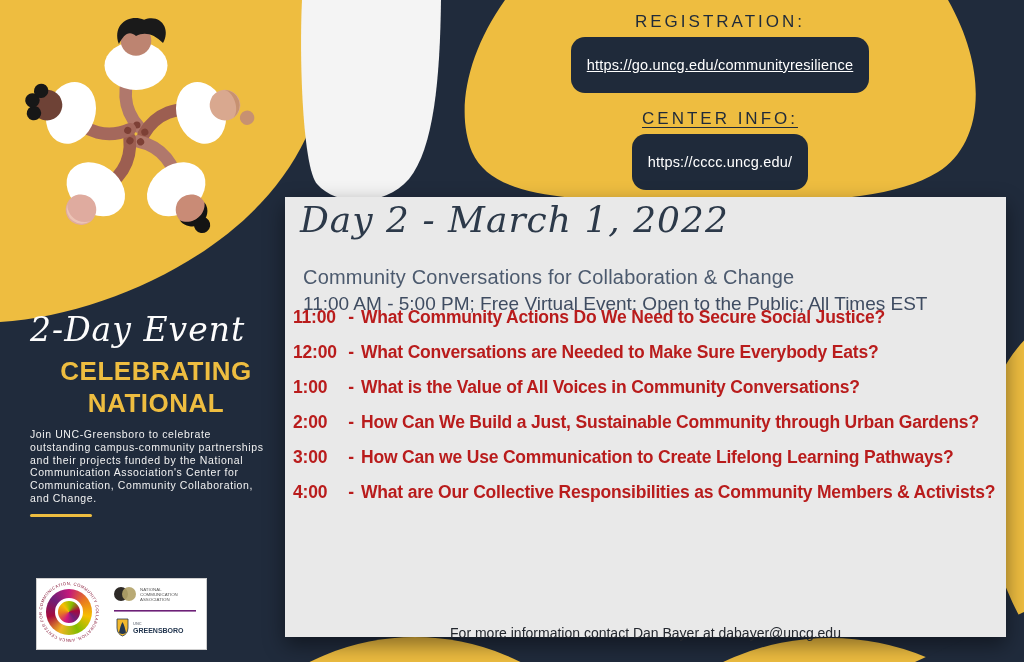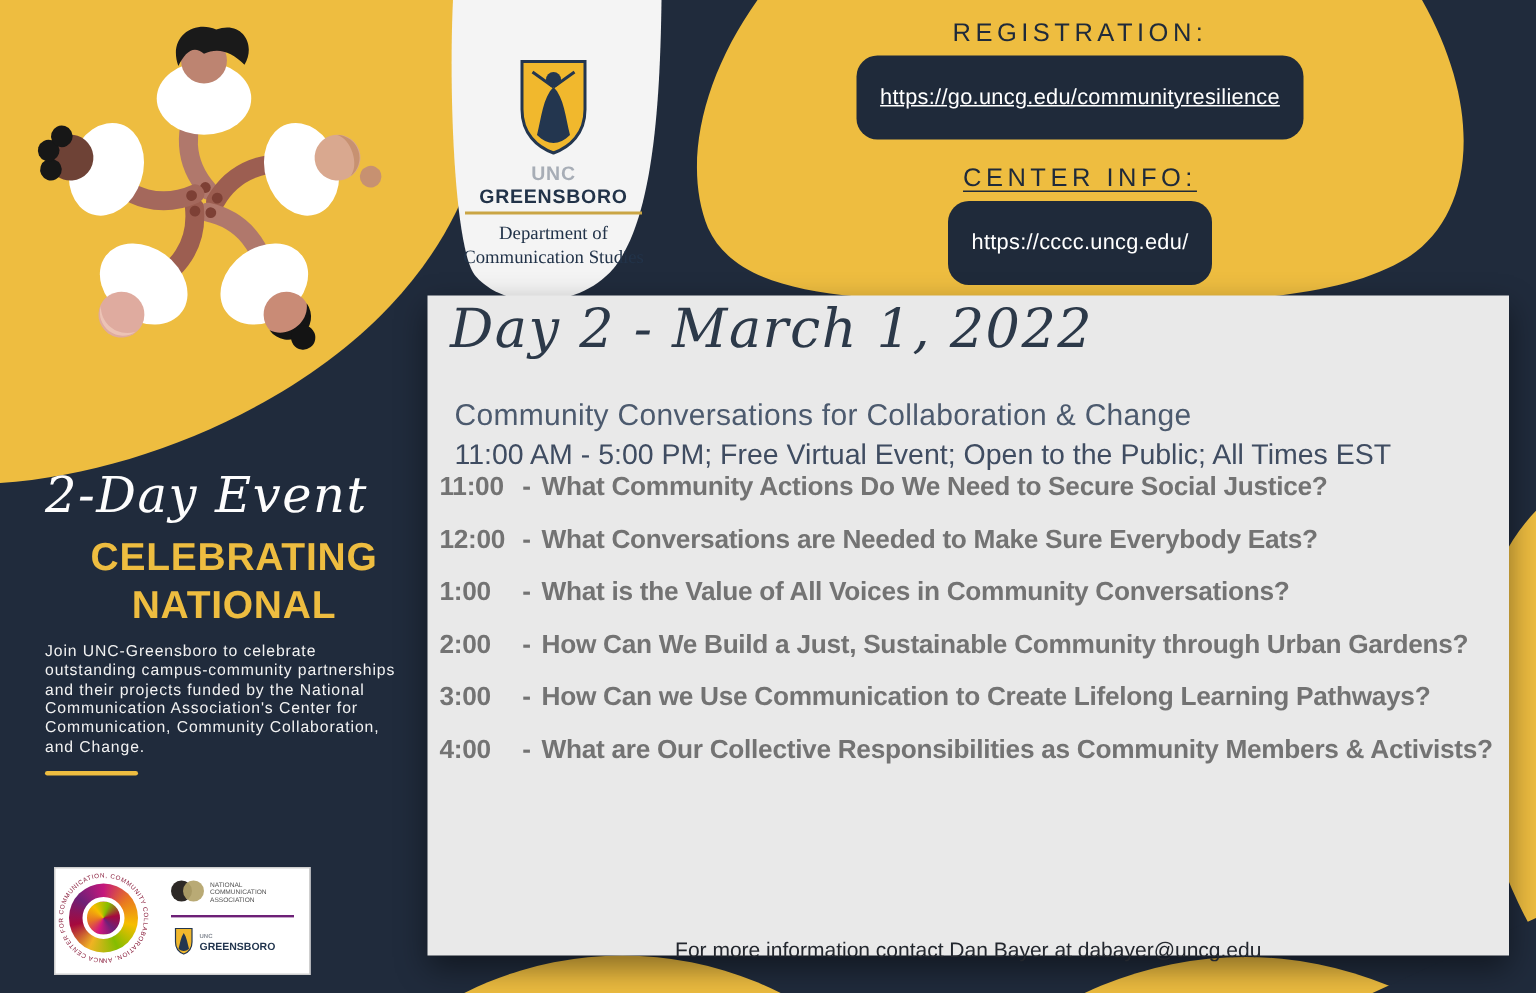--- a/index.html
+++ b/index.html
@@ -45,22 +45,22 @@
   .ring-svg{position:absolute;left:1px;top:2px;}
 
   
   .panel{left:285px;top:197px;width:721px;height:440px;background:#e9e9e9;
          box-shadow:0 8px 20px rgba(0,0,0,.45);}
   .panel-title{position:absolute;left:15px;top:2px;font-size:36px;color:#2c3949;
                font-family:"DejaVu Serif",serif;font-style:italic;letter-spacing:1px;}
   .panel-sub{position:absolute;left:18px;top:69px;font-size:20px;color:#4c5a6e;letter-spacing:.2px;}
   .panel-details{position:absolute;left:18px;top:96px;font-size:19px;color:#3f4c61;font-weight:500;}
   .sched{position:absolute;left:8px;top:110px;width:705px;}
-  .srow{display:flex;align-items:center;height:35px;font-size:17.5px;font-weight:bold;
-        letter-spacing:-.2px;color:#737373;}
+  .srow{display:flex;height:35px;font-size:17.5px;font-weight:bold;
+        letter-spacing:-.2px;color:#b91c1c;}
   .srow .t{width:48px;text-align:left;}
   .srow .d{width:20px;text-align:center;font-weight:bold;}
   .srow .q{flex:1;}
   .para{position:absolute;left:18px;top:338px;width:685px;text-align:center;
         font-size:19px;line-height:27px;color:#2b303a;font-weight:500;}
   .contact{position:absolute;left:18px;top:428px;width:685px;text-align:center;
            font-size:14px;color:#23272e;font-weight:500;}
 </style>
 </head>
 <body>
@@ -120,34 +120,20 @@
       <path d="M143,132 C125,112 124,86 138,64" stroke="#a4685c" stroke-width="14" fill="none" stroke-linecap="round"></path>
       <circle cx="141" cy="130" r="4" fill="#7d4035"></circle>
       <ellipse cx="140" cy="64" rx="35" ry="27" fill="#ffffff"></ellipse>
       <circle cx="140" cy="36" r="17" fill="#6e4236"></circle>
       <circle cx="127" cy="25" r="8" fill="#171717"></circle>
       <circle cx="140" cy="19" r="8" fill="#171717"></circle>
       <circle cx="153" cy="25" r="8" fill="#171717"></circle>
     </g>
   </svg>
 
-  <div class="abs uncg-card">
-    <svg width="48" height="64" viewBox="0 0 44 64" style="margin:0 auto;display:block;">
-      <path d="M1,1 h42 v32 c0,16 -10,25 -21,29 c-11,-4 -21,-13 -21,-29 Z" fill="#f1b82d" stroke="#23364f" stroke-width="2"></path>
-      <circle cx="22" cy="13" r="5" fill="#23364f"></circle>
-      <path d="M22,18 C15,25 14,38 11,50 C18,57 26,57 33,50 C30,38 29,25 22,18 Z" fill="#23364f"></path>
-      <path d="M22,18 L8,8 M22,18 L36,8" stroke="#23364f" stroke-width="2"></path>
-    </svg>
-    <div class="uncg-line"><span class="uncg-prefix">UNC</span> <span class="uncg-name">GREENSBORO</span></div>
-    <div class="uncg-rule"></div>
-    <div class="uncg-dept">
-      <div>Department of</div>
-      <div>Communication Studies</div>
-    </div>
-  </div>
 
   <div class="abs reg-block">
     <div class="reg-heading">REGISTRATION:</div>
     <div class="pill u" role="link">https://go.uncg.edu/communityresilience</div>
     <div class="reg-heading u center-head">CENTER INFO:</div>
     <div class="pill" role="link">https://cccc.uncg.edu/</div>
   </div>
 
   <div class="abs side">
     <div class="script side-script">2-Day Event</div>

